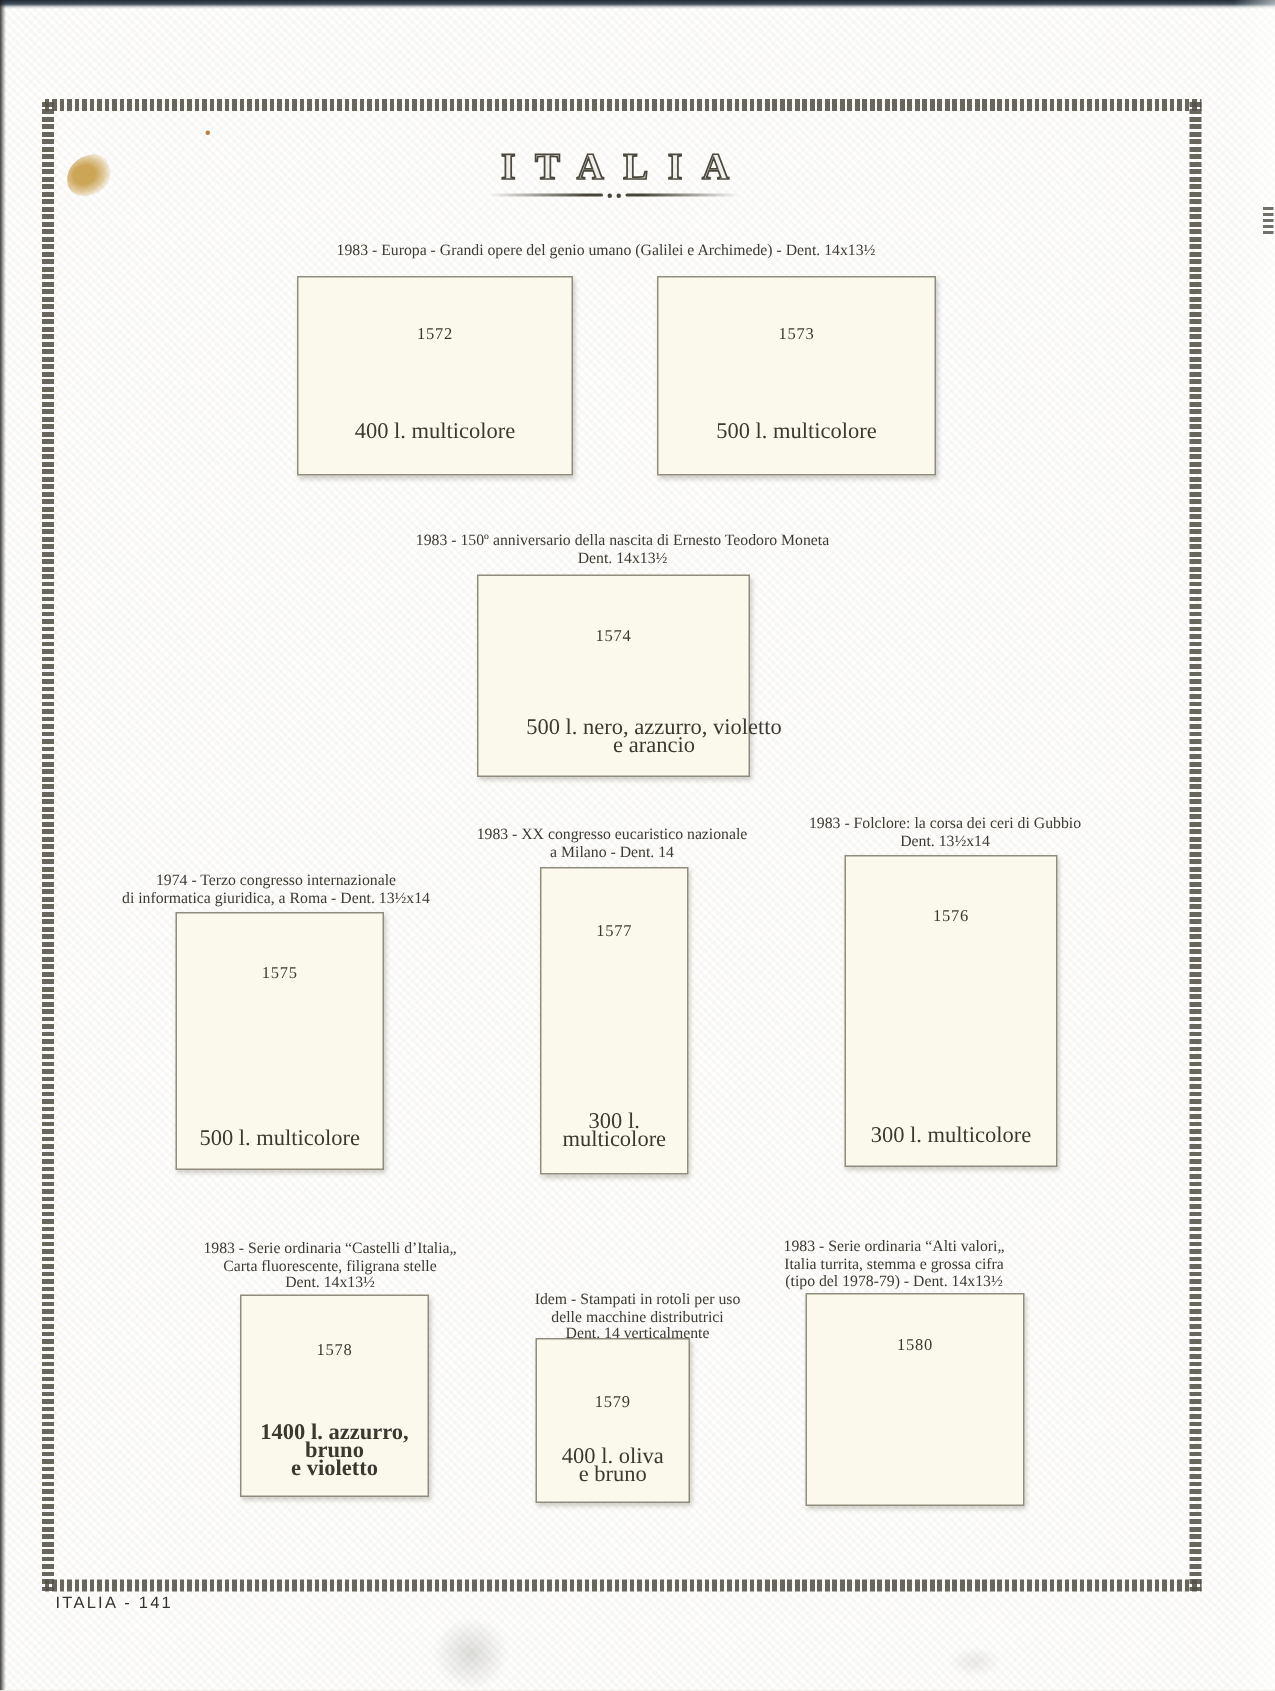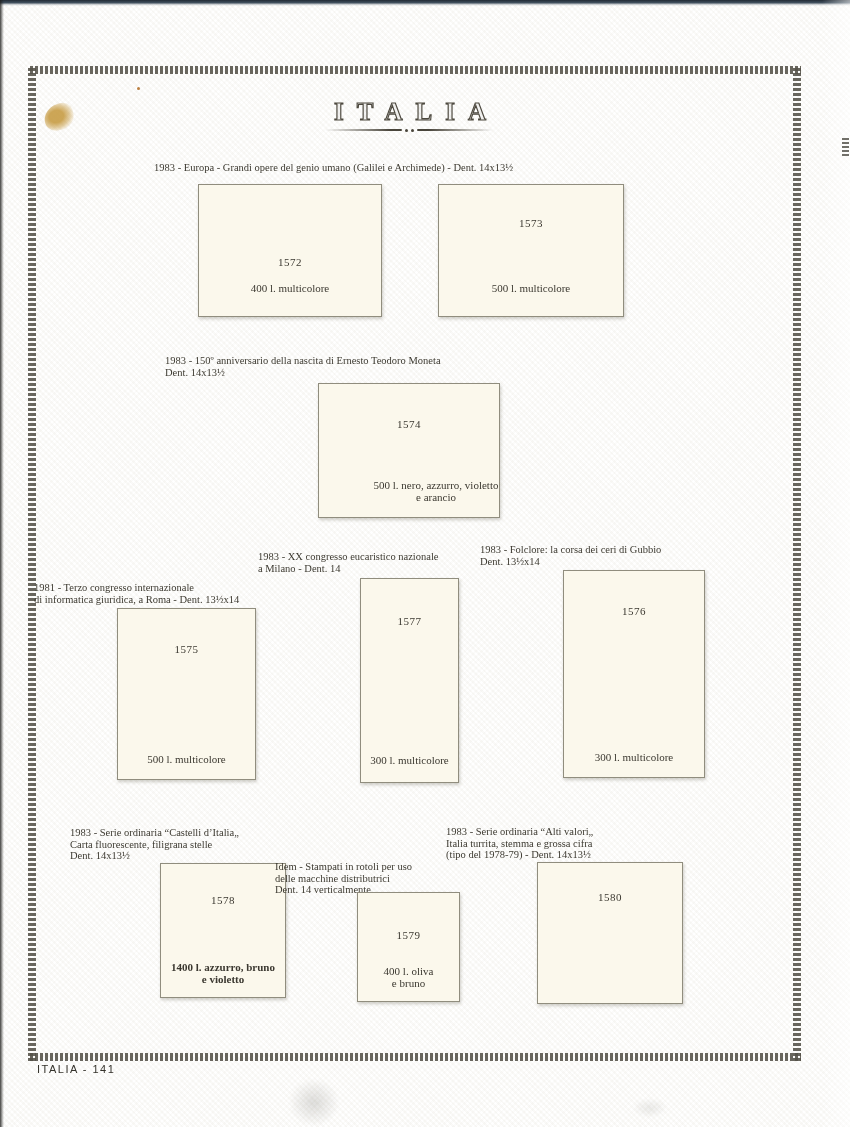--- a/index.html
+++ b/index.html
@@ -45,28 +45,28 @@
   @supports (-webkit-text-stroke: 1px #000){
     .title{color:rgba(74,70,60,0.06);-webkit-text-stroke:1.15px #4c483e;}
   }
   .ornament{position:absolute;left:325px;top:127px;width:168px;height:6px;
     display:flex;align-items:center;justify-content:center;gap:3px;}
   .ornament .line{height:2px;flex:1;border-radius:2px;}
   .ornament .line.l{background:linear-gradient(90deg,rgba(74,70,60,0),#49453b 85%);}
   .ornament .line.r{background:linear-gradient(270deg,rgba(74,70,60,0),#49453b 85%);}
   .ornament .dot{width:3px;height:3px;border-radius:50%;background:#49453b;flex:0 0 auto;}
   
-  .caption{position:absolute;font-size:10.5px;line-height:11.5px;text-align:left;color:#3d3a31;}
+  .caption{position:absolute;font-size:10.5px;line-height:11.5px;text-align:center;color:#3d3a31;}
   
   .stamp{position:absolute;background:#fbf8ec;border:1px solid #908d7e;
     box-shadow:1px 2px 3px rgba(104,99,82,0.3);}
   .stamp .num{position:absolute;left:0;width:100%;text-align:center;
     font-size:11px;letter-spacing:0.5px;color:#3b3830;}
   .stamp .val{position:absolute;left:0;width:100%;text-align:center;
-    font-size:11px;line-height:12px;color:#3b3830;}
+    font-size:15px;line-height:12px;color:#3b3830;}
   .footer{position:absolute;left:37px;top:1063px;
     font-family:"Liberation Sans","DejaVu Sans",sans-serif;
     font-size:11px;letter-spacing:1.5px;color:#34322b;}
 </style>
 </head>
 <body>
 
 <div class="sheet">
   <div class="texture"></div>
 
@@ -80,21 +80,21 @@
     <span class="line l"></span>
     <span class="dot"></span>
     <span class="dot"></span>
     <span class="line r"></span>
   </div>
 
   <div class="caption" style="left:154px;top:162px;width:500px;">
     <div>1983 - Europa - Grandi opere del genio umano (Galilei e Archimede) - Dent. 14x13½</div>
   </div>
   <div class="stamp" style="left:198px;top:184px;width:182px;height:131px;">
-    <div class="num" style="top:32px;margin-top:39px;">1572</div>
+    <div class="num" style="top:32px;">1572</div>
     <div class="val" style="bottom:22px;">
       <div>400 l. multicolore</div>
     </div>
   </div>
   <div class="stamp" style="left:438px;top:184px;width:184px;height:131px;">
     <div class="num" style="top:32px;">1573</div>
     <div class="val" style="bottom:22px;">
       <div>500 l. multicolore</div>
     </div>
   </div>
@@ -127,21 +127,21 @@
     <div>Dent. 13½x14</div>
   </div>
   <div class="stamp" style="left:563px;top:570px;width:140px;height:206px;">
     <div class="num" style="top:34px;">1576</div>
     <div class="val" style="bottom:14px;">
       <div>300 l. multicolore</div>
     </div>
   </div>
 
   <div class="caption" style="left:34px;top:582px;width:300px;">
-    <div>1981 - Terzo congresso internazionale</div>
+    <div>1974 - Terzo congresso internazionale</div>
     <div>di informatica giuridica, a Roma - Dent. 13½x14</div>
   </div>
   <div class="stamp" style="left:117px;top:608px;width:137px;height:170px;">
     <div class="num" style="top:34px;">1575</div>
     <div class="val" style="bottom:14px;">
       <div>500 l. multicolore</div>
     </div>
   </div>
 
   <div class="caption" style="left:70px;top:827px;width:300px;">

